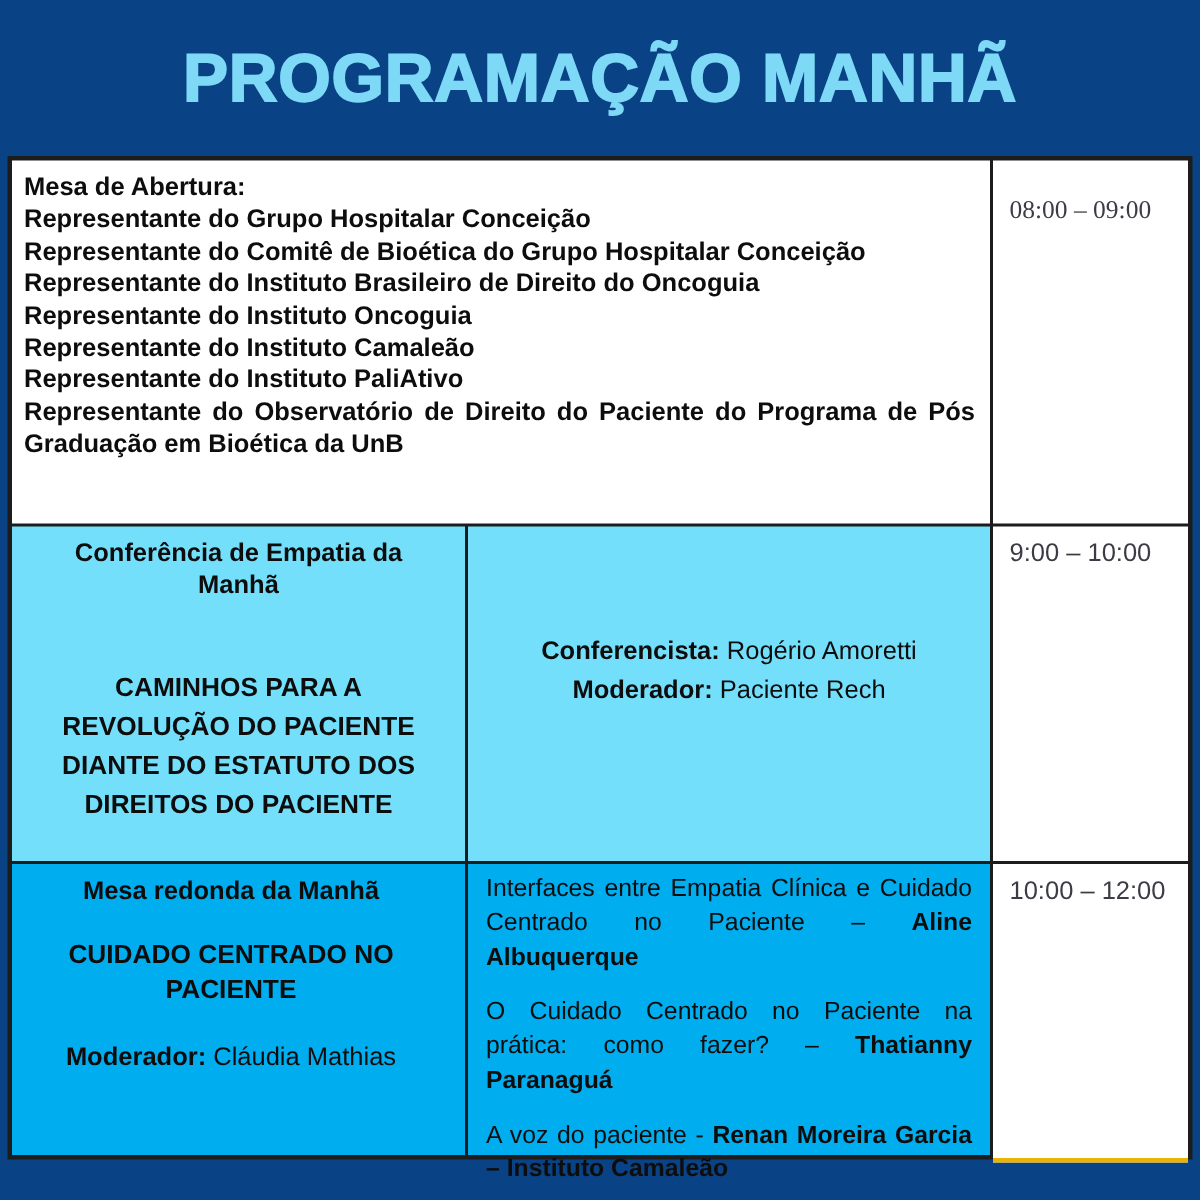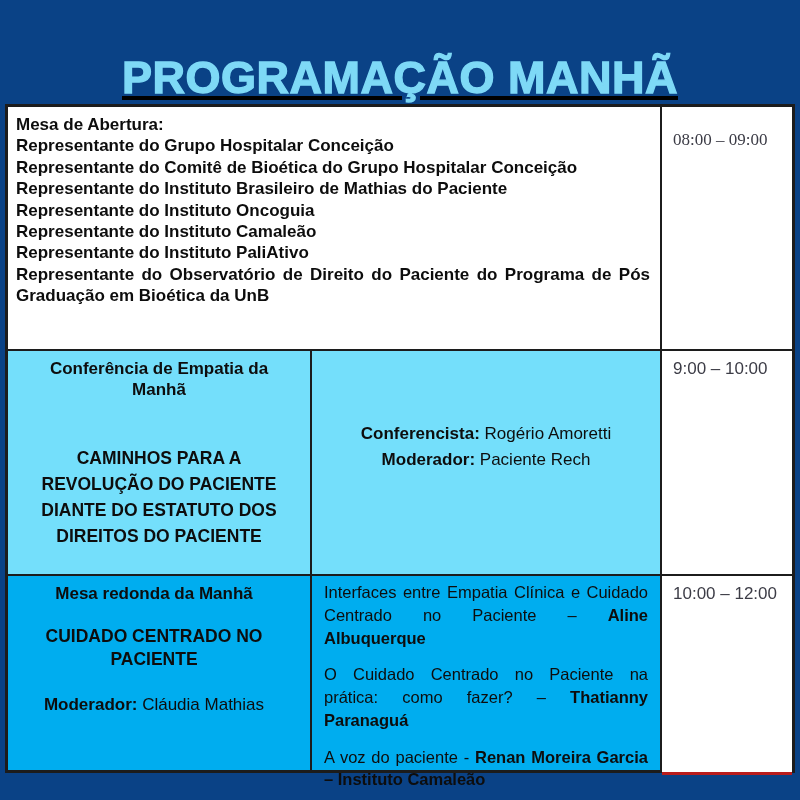--- a/index.html
+++ b/index.html
@@ -4,21 +4,21 @@
 <style>
   html,body{margin:0;padding:0;}
   body{
     width:800px;height:800px;overflow:hidden;position:relative;
     background:#0a4286;
     font-family:"Liberation Sans", sans-serif;
     -webkit-font-smoothing:antialiased;
   }
   .header{
     position:absolute;left:0;top:0;width:800px;height:104px;
-    display:flex;align-items:flex-end;justify-content:center;text-decoration:underline;
+    display:flex;align-items:center;justify-content:center;
   }
   .page-title{
     margin:0;font-size:45px;font-weight:bold;letter-spacing:.5px;
     color:#7ed9f6;-webkit-text-stroke:1.3px #7ed9f6;
     white-space:nowrap;
   }
   .table{
     position:absolute;left:5px;top:104px;width:790px;height:669px;
     background:#1c1c1c; 
   }
@@ -27,21 +27,21 @@
   .cyan{background:#74dffb;}
   .blue{background:#00adef;}
 
   .r1main{left:3px;top:3px;width:652px;height:242px;padding:7px 10px 0 8px;}
   .r1time{left:657px;top:3px;width:130px;height:242px;}
   .r2left{left:3px;top:247px;width:302px;height:223px;padding:7px 13px 0 13px;text-align:center;}
   .r2mid {left:307px;top:247px;width:348px;height:223px;padding:70px 10px 0 10px;text-align:center;}
   .r2time{left:657px;top:247px;width:130px;height:223px;}
   .r3left{left:3px;top:472px;width:302px;height:194px;padding:7px 20px 0 10px;text-align:center;}
   .r3mid {left:307px;top:472px;width:348px;height:194px;padding:5px 12px 0 12px;}
-  .r3time{left:657px;top:472px;width:130px;height:199px;border-bottom:3px solid #b91c1c;}
+  .r3time{left:657px;top:472px;width:130px;height:199px;border-bottom:3px solid #eab308;}
 
   .opening-line{font-weight:bold;font-size:17px;line-height:1.26;}
   .justify{text-align:justify;}
   .time-label{font-size:17px;color:#3c3c46;padding:8px 0 0 11px;white-space:nowrap;}
   .time-pad-lg{padding-top:23px;font-family:Liberation Serif, serif;}
 
   .session-title{font-weight:bold;font-size:17px;line-height:1.25;}
   .session-subtitle{font-weight:bold;font-size:17.5px;line-height:1.5;margin-top:44px;}
   .r3left .session-subtitle{margin-top:21px;line-height:1.3;}
   .speaker-line{font-size:17px;line-height:1.55;}
@@ -55,21 +55,21 @@
 <div class="header">
   <h1 class="page-title">PROGRAMAÇÃO MANHÃ</h1>
 </div>
 
 <div class="table">
 
   <div class="cell white r1main">
     <div class="opening-line">Mesa de Abertura:</div>
     <div class="opening-line">Representante do Grupo Hospitalar Conceição</div>
     <div class="opening-line">Representante do Comitê de Bioética do Grupo Hospitalar Conceição</div>
-    <div class="opening-line">Representante do Instituto Brasileiro de Mathias do Paciente</div>
+    <div class="opening-line">Representante do Instituto Brasileiro de Direito do Oncoguia</div>
     <div class="opening-line">Representante do Instituto Oncoguia</div>
     <div class="opening-line">Representante do Instituto Camaleão</div>
     <div class="opening-line">Representante do Instituto PaliAtivo</div>
     <div class="opening-line justify">Representante do Observatório de Direito do Paciente do Programa de Pós Graduação em Bioética da UnB</div>
   </div>
   <div class="cell white r1time">
     <div class="time-label time-pad-lg">08:00 – 09:00</div>
   </div>
 
   <div class="cell cyan r2left">

